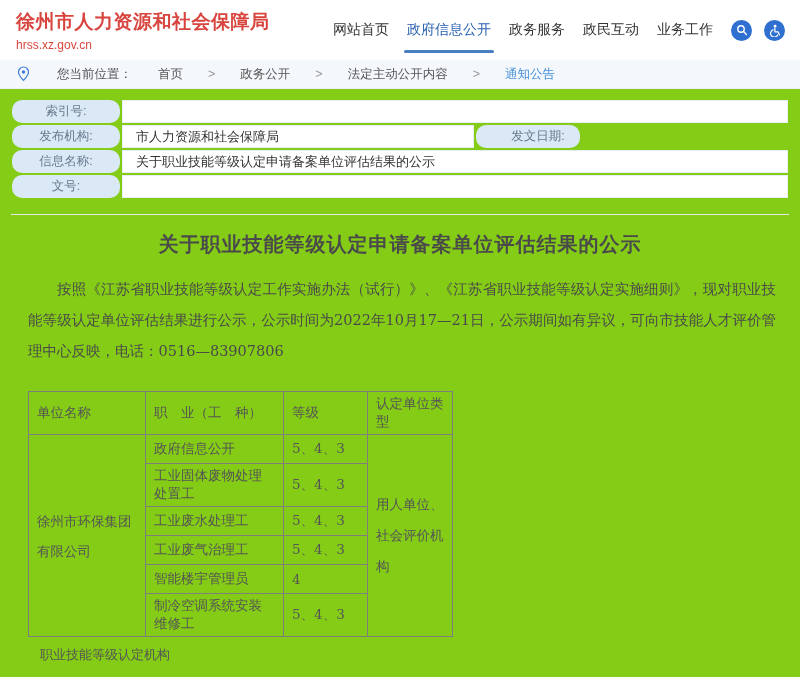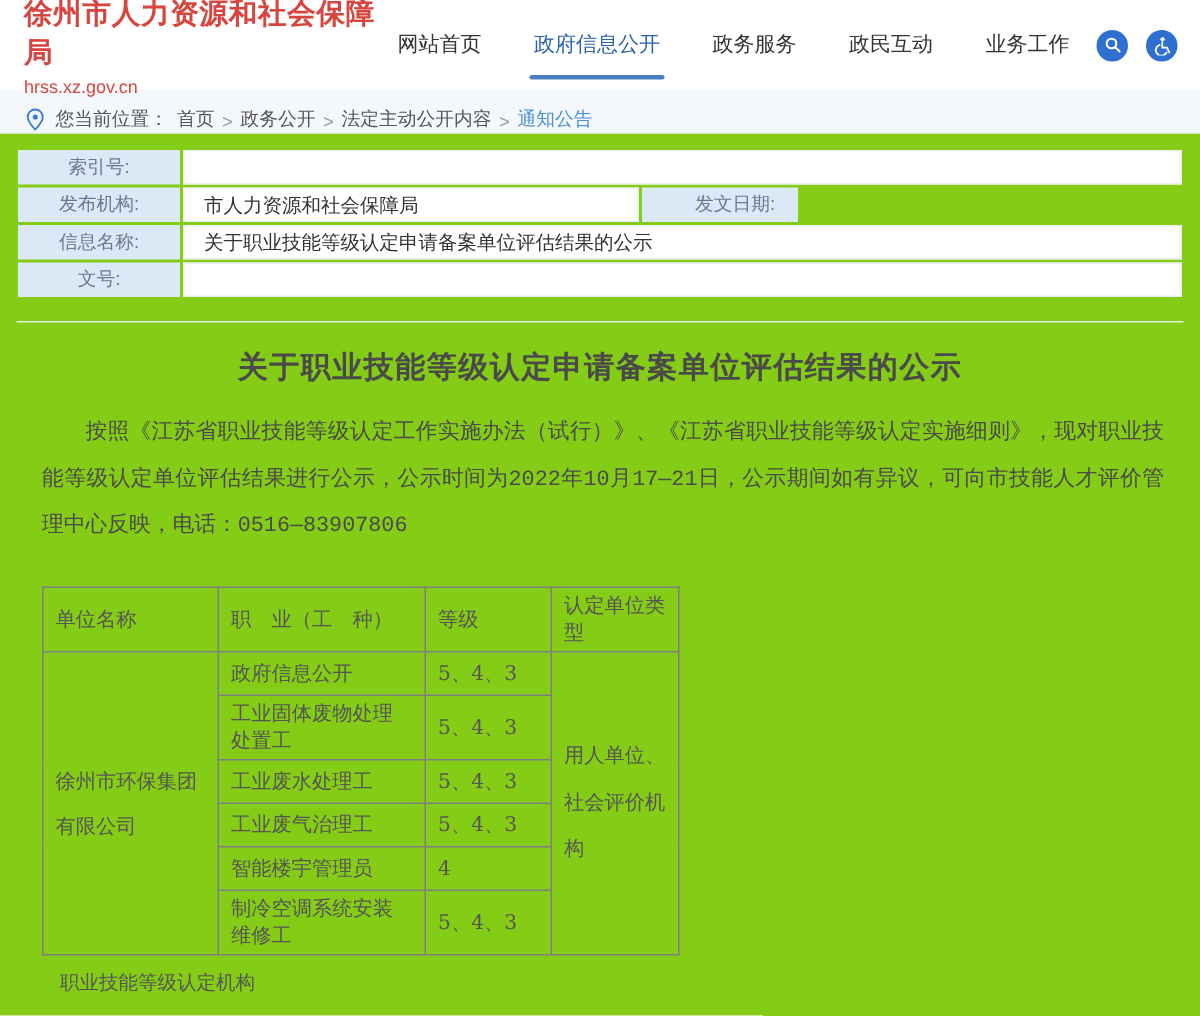--- a/index.html
+++ b/index.html
@@ -7,51 +7,51 @@
   .page {
     width:800px; height:677px; margin:0 auto; background:#84cc16; overflow:hidden;
     font-family:"Liberation Sans","DejaVu Sans",sans-serif;
   }
 
   
   .header { height:60px; display:flex; align-items:center; justify-content:space-between; padding:0 15px 0 16px; background:#fff; }
   .brand-title { font-size:19px; font-weight:bold; color:#d8453e; letter-spacing:0.5px; }
   .brand-url { font-size:12px; color:#d8453e; margin-top:3px; }
   .header-right { display:flex; align-items:center; }
-  .nav { display:flex; align-items:center; gap:35px; margin-right:18px; }
+  .nav { display:flex; align-items:center; gap:18px; margin-right:18px; }
   .nav-item { font-size:14px; color:#333; position:relative; cursor:pointer; white-space:nowrap; padding:4px 0; }
   .nav-item.active { color:#2a62b0; font-weight:normal; }
   .nav-item.active::after { content:""; position:absolute; left:-3px; right:-3px; bottom:-10px; height:3px; background:#4a7fc1; border-radius:2px; }
   .header-icons { display:flex; gap:12px; }
   .icon-circle { width:21px; height:21px; border-radius:50%; background:#2f6fd0; display:flex; align-items:center; justify-content:center; cursor:pointer; }
 
   
-  .breadcrumb { height:29px; background:#f4f8fc; border-bottom:1px solid #eaeff5; display:flex; align-items:flex-end; padding-left:17px; font-size:12.5px; color:#555; }
+  .breadcrumb { height:29px; background:#f4f8fc; border-bottom:1px solid #eaeff5; display:flex; align-items:center; padding-left:17px; font-size:12.5px; color:#555;gap:20px; }
   .crumb-pin { display:flex; align-items:center; margin-right:7px; }
   .crumb-prefix { margin-right:6px; }
   .crumb-link { color:#555; cursor:pointer; }
   .crumb-sep { color:#999; margin:0 5px; }
   .crumb-current { color:#4a90d9; cursor:pointer; }
 
   
   .meta { padding:11px 12px 0; }
   .meta-row { display:flex; gap:2px; margin-bottom:2px; }
   .meta-label { width:108px; height:23px; background:#dbe9f7; color:#68798c; font-size:12.5px;
-    display:flex; align-items:center; justify-content:center; flex:none; }
+    display:flex; align-items:center; justify-content:center; flex:none;border-radius:10px; }
   .meta-value { flex:1; height:23px; border:1px solid #e9eef6; background:#fff; color:#333; font-size:13px;
     display:flex; align-items:center; padding:0 13px; }
-  .meta-value.fixed { flex:none; width:304px; }
+  .meta-value.fixed { flex:none; width:352px; }
   .meta-label.date { width:104px;padding-left:20px; }
 
   .sep-line { border:none; border-top:1px solid #e8e8e8; margin:16px 11px 0; }
 
   
   .doc-title { text-align:center; font-size:20px; font-weight:600; color:#4a4a4a; margin-top:16px; letter-spacing:1px; }
   .doc-body { font-family:"DejaVu Serif","Liberation Serif",serif; color:#4a4a4a; }
-  .doc-para { margin:16px 24px 0 28px; font-size:14.5px; line-height:31px; text-indent:2em; text-align:justify;font-family:Liberation Mono, monospace; }
+  .doc-para { margin:16px 24px 0 28px; font-size:14.5px; line-height:31px; text-indent:2em; text-align:justify; }
 
   table.assess { border-collapse:collapse; margin:24px 0 0 28px; font-size:13.5px; color:#555; table-layout:fixed; }
   table.assess th, table.assess td { border:1px solid #7f7f7f; padding:3px 8px; font-weight:normal; text-align:left; height:29px; vertical-align:middle; }
   .col-company { width:117px; }
   .col-occ { width:138px; }
   .col-level { width:84px; }
   .col-type { width:85px; }
   td.company { line-height:30px; }
   td.orgtype { line-height:31px; }
 

